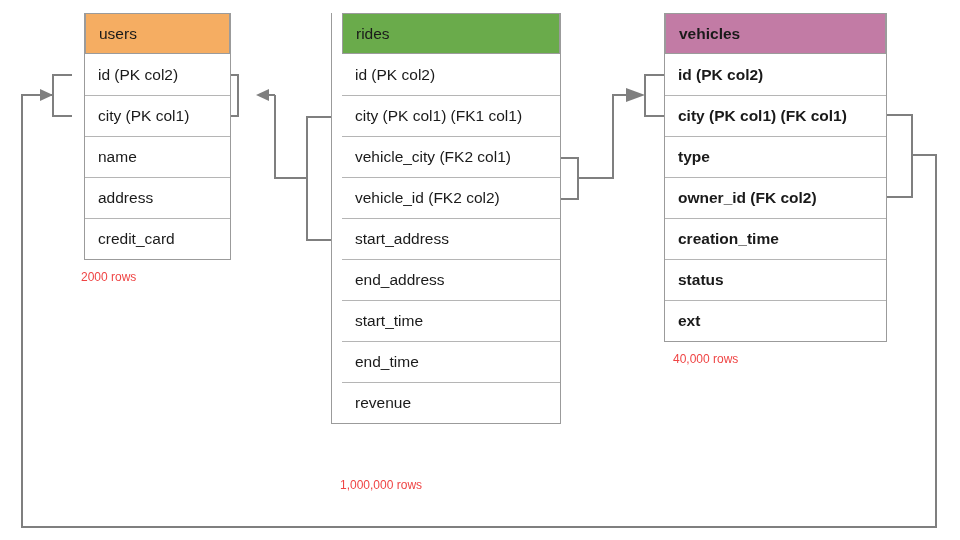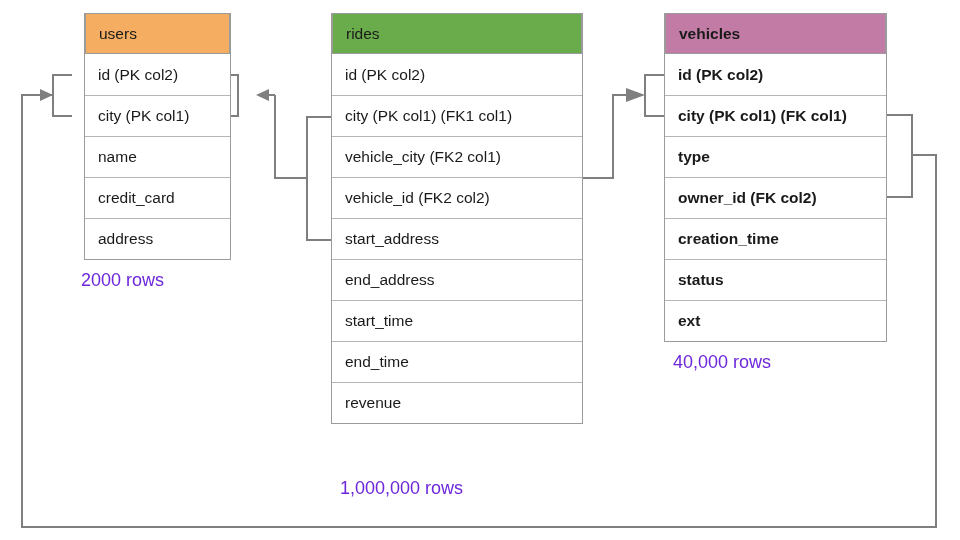--- a/index.html
+++ b/index.html
@@ -59,22 +59,22 @@
     padding-left: 13px;
     font-size: 15.5px;
     color: #1a1a1a;
     background: #ffffff;
   }
   .field-row.first {
     border-top: none;
   }
   .row-count {
     position: absolute;
-    font-size: 18px;
-    color: #6d28d9;
+    font-size: 12px;
+    color: #ef4444;
     white-space: nowrap;
   }
 </style>
 </head>
 <body>
 
 <div id="canvas">
 
   <svg id="wires" viewBox="0 0 960 540" xmlns="http://www.w3.org/2000/svg">
 
@@ -108,29 +108,29 @@
     <div class="field-row first">
       <span>id (PK col2)</span>
     </div>
     <div class="field-row">
       <span>city (PK col1)</span>
     </div>
     <div class="field-row">
       <span>name</span>
     </div>
     <div class="field-row">
-      <span>credit_card</span>
+      <span>address</span>
     </div>
     <div class="field-row">
-      <span>address</span>
+      <span>credit_card</span>
     </div>
   </div>
   <div class="row-count" style="left:81px; top:270px;">2000 rows</div>
 
-  <div class="table" style="left:331px; top:13px; width:252px;">
+  <div class="table" style="left:331px; top:13px; width:230px;padding-left:10px;">
     <div class="table-header" style="background:#6aab4b;">
       <span>rides</span>
     </div>
     <div class="field-row first">
       <span>id (PK col2)</span>
     </div>
     <div class="field-row">
       <span>city (PK col1) (FK1 col1)</span>
     </div>
     <div class="field-row">

